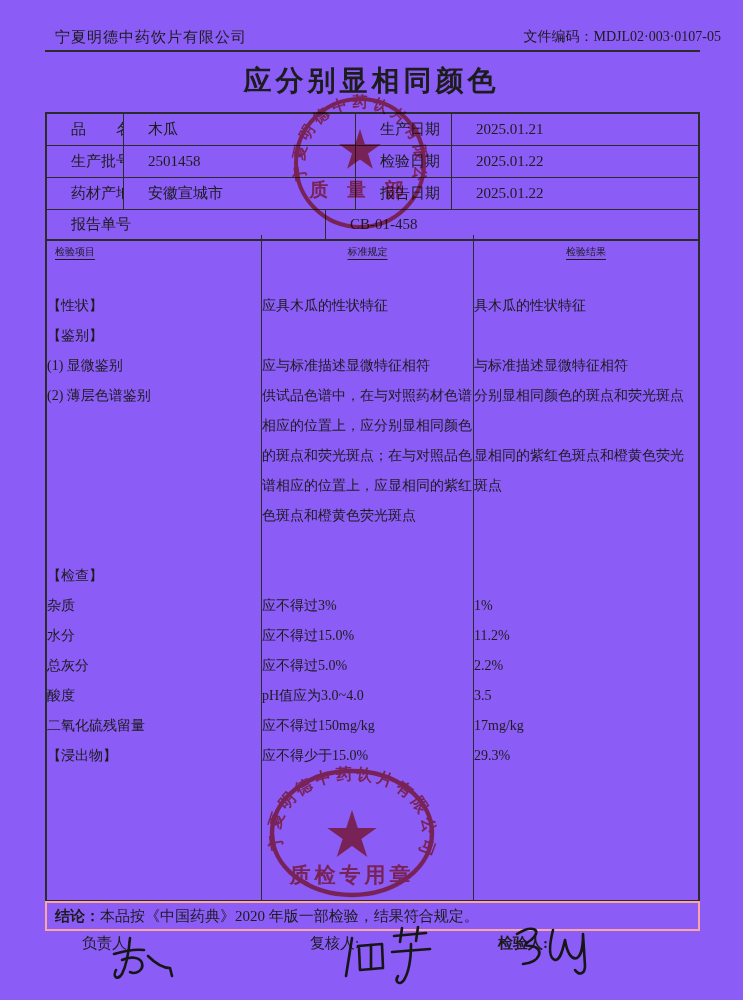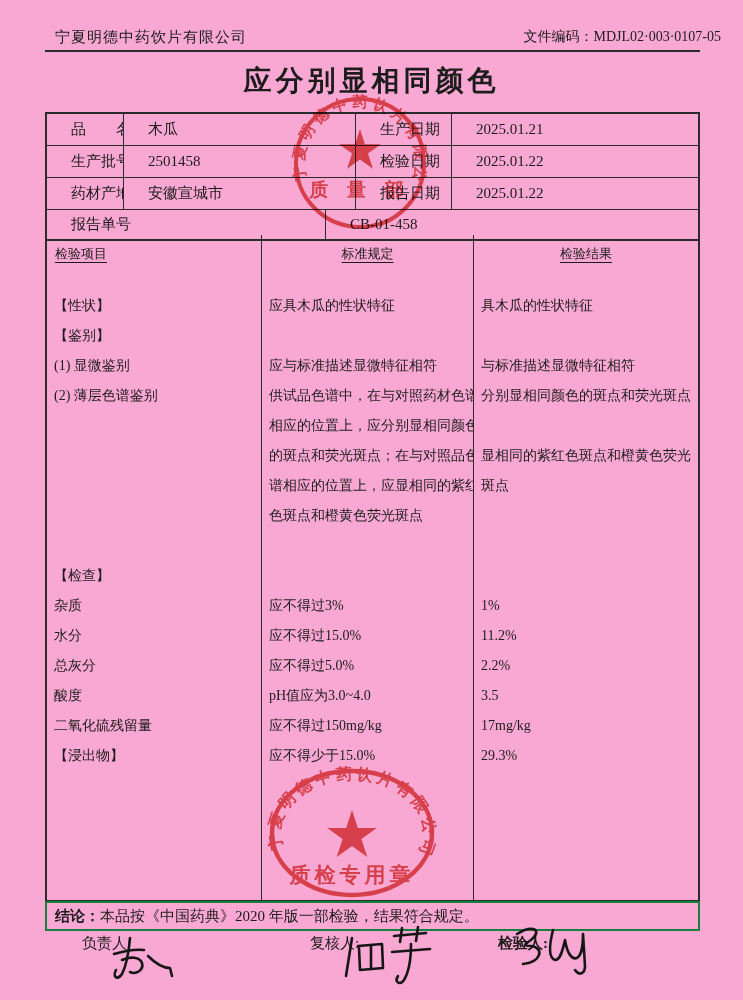--- a/index.html
+++ b/index.html
@@ -1,19 +1,19 @@
 <!DOCTYPE html>
 <html><head>
 <meta charset="utf-8">
 <style>
   html,body{margin:0;padding:0;background:#ffffff;}
   .page{
     position:relative;
     width:743px;height:1000px;
-    background:#f9a8d4;
+    background:#8b5cf6;
     color:#1c1c1c;
     font-family:"Liberation Serif","DejaVu Serif",serif;
     overflow:hidden;
   }
   
   .company-name{position:absolute;left:55px;top:28px;font-size:15px;letter-spacing:1px;}
   .doc-code{position:absolute;right:22px;top:28px;font-size:14px;}
   .header-rule{position:absolute;left:45px;top:50px;width:655px;border-top:2px solid #2b2b2b;}
   .doc-title{position:absolute;left:0;top:62px;width:100%;text-align:center;
     font-size:28px;font-weight:bold;letter-spacing:4px;}
@@ -30,28 +30,28 @@
   .c-dlabel{width:96px;}
   .c-dvalue{flex:1;}
   .c-wide{width:279px;}
   
   .spec-table{position:absolute;left:45px;top:141px;margin-top:94px;width:655px;height:667px;
     border:2px solid #2b2b2b;border-top:none;box-sizing:border-box;display:flex;font-size:14px;}
   .spec-col{box-sizing:border-box;border-right:1px solid #2b2b2b;display:flex;flex-direction:column;}
   .spec-col:last-child{border-right:none;flex:1;}
   .col-items{width:215px;}
   .col-standard{width:212px;}
-  .col-header{height:56px;box-sizing:border-box;padding-top:10px;font-size:13px;}
+  .col-header{height:56px;box-sizing:border-box;padding-top:10px;font-size:10px;}
   .col-header span{text-decoration:underline;text-underline-offset:4px;}
   .col-items .col-header{padding-left:8px;text-align:left;}
   .col-standard .col-header,.col-result .col-header{text-align:center;}
-  .spec-line{height:30px;line-height:30px;padding-left:7px;white-space:nowrap;overflow:hidden;}
+  .spec-line{height:30px;line-height:30px;white-space:nowrap;overflow:hidden;}
   
   .conclusion-box{position:absolute;left:45px;top:901px;width:655px;height:30px;
-    border:2px solid #15803d;box-sizing:border-box;display:flex;align-items:center;
+    border:2px solid #fca5a5;box-sizing:border-box;display:flex;align-items:center;
     padding-left:8px;font-size:15px;}
   .conclusion-label{font-weight:bold;}
   .sign-row{position:absolute;left:0;top:934px;width:743px;font-size:15px;}
   .sign-label{position:absolute;white-space:nowrap;margin-left:36px;}
   .lbl-resp{left:46px;top:0;}
   .lbl-review{left:274px;top:0;}
   .lbl-inspect{left:462px;top:0;font-weight:bold;}
   .sig{position:absolute;}
   .sig path{stroke:#161616;stroke-width:2.6;fill:none;stroke-linecap:round;stroke-linejoin:round;}
   

